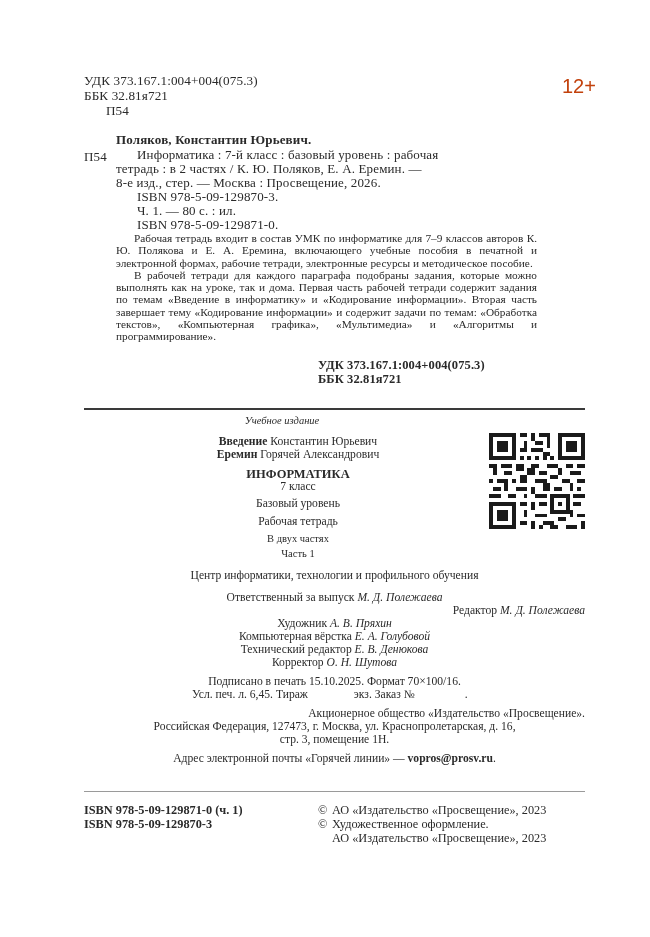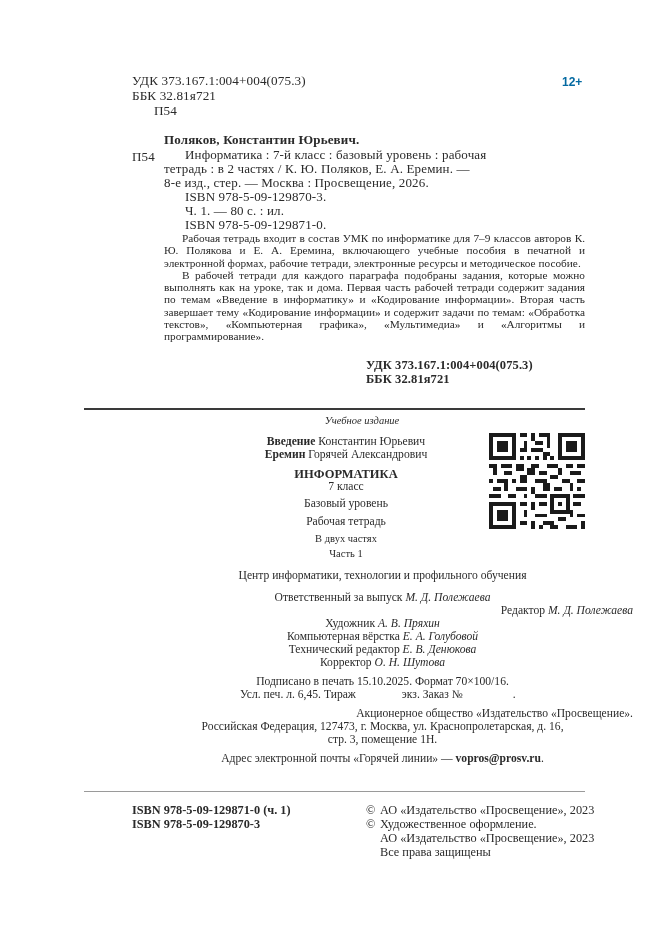--- a/index.html
+++ b/index.html
@@ -1,24 +1,24 @@
 <!DOCTYPE html>
 <html><head>
   <meta charset="utf-8">
   <style>
     * { margin: 0; padding: 0; box-sizing: border-box; }
     html, body { width: 650px; height: 937px; background: #ffffff; overflow: hidden; }
     body { position: relative; font-family: "DejaVu Serif", "Liberation Serif", serif; color: #2a2a2a; }
     .abs { position: absolute; white-space: nowrap; }
-    .serif { font-family: "Liberation Serif", "DejaVu Serif", serif; margin-left: 48px; }
+    .serif { font-family: "Liberation Serif", "DejaVu Serif", serif; }
     .sans { font-family: "Liberation Sans", "DejaVu Sans", sans-serif; }
 
     
     .cat { font-size: 13.2px; line-height: 14px; letter-spacing: 0.1px; }
-    .age { font-size: 12px; font-weight: bold; color: #0369a1; }
+    .age { font-size: 20px; font-weight: normal; color: #c2410c; }
 
     .biblio { font-size: 13px; line-height: 14.2px; letter-spacing: 0.15px; }
     .annot { font-size: 11.3px; line-height: 12.3px; text-align: justify; width: 421px; white-space: normal; }
     .annot p { text-indent: 18px; }
     .bold { font-weight: bold; }
 
     .rule { position: absolute; height: 2px; background: #3a3a3a; }
     .rule-thin { position: absolute; height: 1px; background: #9a9a9a; }
 
     .center { text-align: center; }
@@ -47,21 +47,21 @@
 <div class="abs annot serif" style="left:116px; top:232px;">
   <p>Рабочая тетрадь входит в состав УМК по информатике для 7–9 классов авторов К. Ю. Полякова и Е. А. Еремина, включающего учебные пособия в печатной и электронной формах, рабочие тетради, электронные ресурсы и методическое пособие.</p>
   <p>В рабочей тетради для каждого параграфа подобраны задания, которые можно выполнять как на уроке, так и дома. Первая часть рабочей тетради содержит задания по темам «Введение в информатику» и «Кодирование информации». Вторая часть завершает тему «Кодирование информации» и содержит задачи по темам: «Обработка текстов», «Компьютерная графика», «Мультимедиа» и «Алгоритмы и программирование».</p>
 </div>
 
 <div class="abs cat serif bold" style="left:318px; top:358px; font-size:12.5px;">УДК 373.167.1:004+004(075.3)</div>
 <div class="abs cat serif bold" style="left:318px; top:372px; font-size:12.5px;">ББК 32.81я721</div>
 
 <div class="rule" style="left:84px; top:408px; width:501px;"></div>
 
-<div class="abs imprint serif it center" style="left:100px; width:428px; top:415px; font-size:10.5px;">Учебное издание</div>
+<div class="abs imprint serif it center" style="left:68px; width:428px; top:415px; font-size:10.5px;">Учебное издание</div>
 
 <div class="abs imprint serif center" style="left:84px; width:428px; top:436px;">
   <span class="bold">Введение</span>
   <span>Константин Юрьевич</span>
 </div>
 <div class="abs imprint serif center" style="left:84px; width:428px; top:449px;">
   <span class="bold">Еремин</span>
   <span>Горячей Александрович</span>
 </div>
 
@@ -205,16 +205,13 @@
 <div class="abs serif" style="left:318px; top:803px; font-size:12.3px; line-height:14px;">
   <div>
     <span style="display:inline-block; width:14px;">©</span><span>АО «Издательство «Просвещение», 2023</span>
   </div>
   <div>
     <span style="display:inline-block; width:14px;">©</span><span>Художественное оформление.</span>
   </div>
   <div style="padding-left:14px;">
     <span>АО «Издательство «Просвещение», 2023</span>
   </div>
-  <div style="padding-left:14px;">
-    <span>Все права защищены</span>
-  </div>
 </div>
 
 </body></html>

